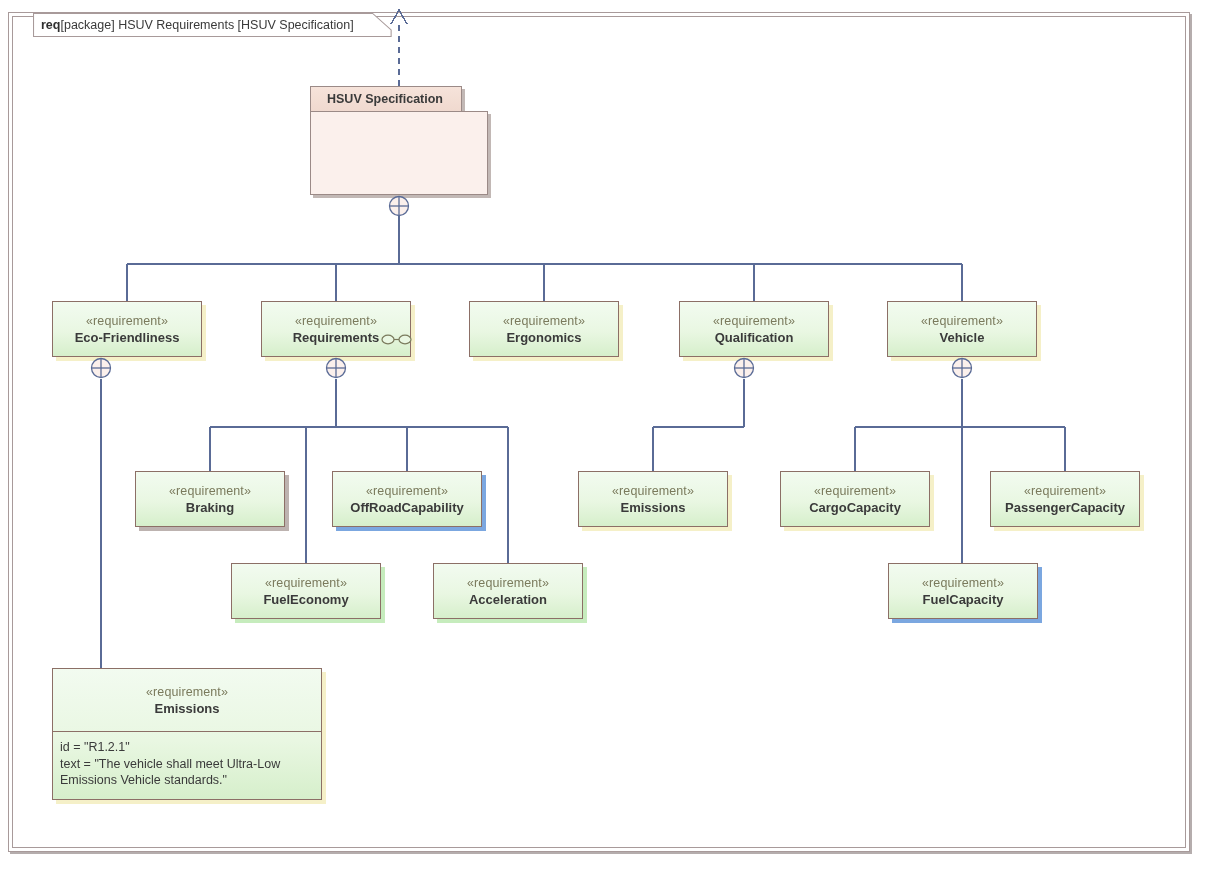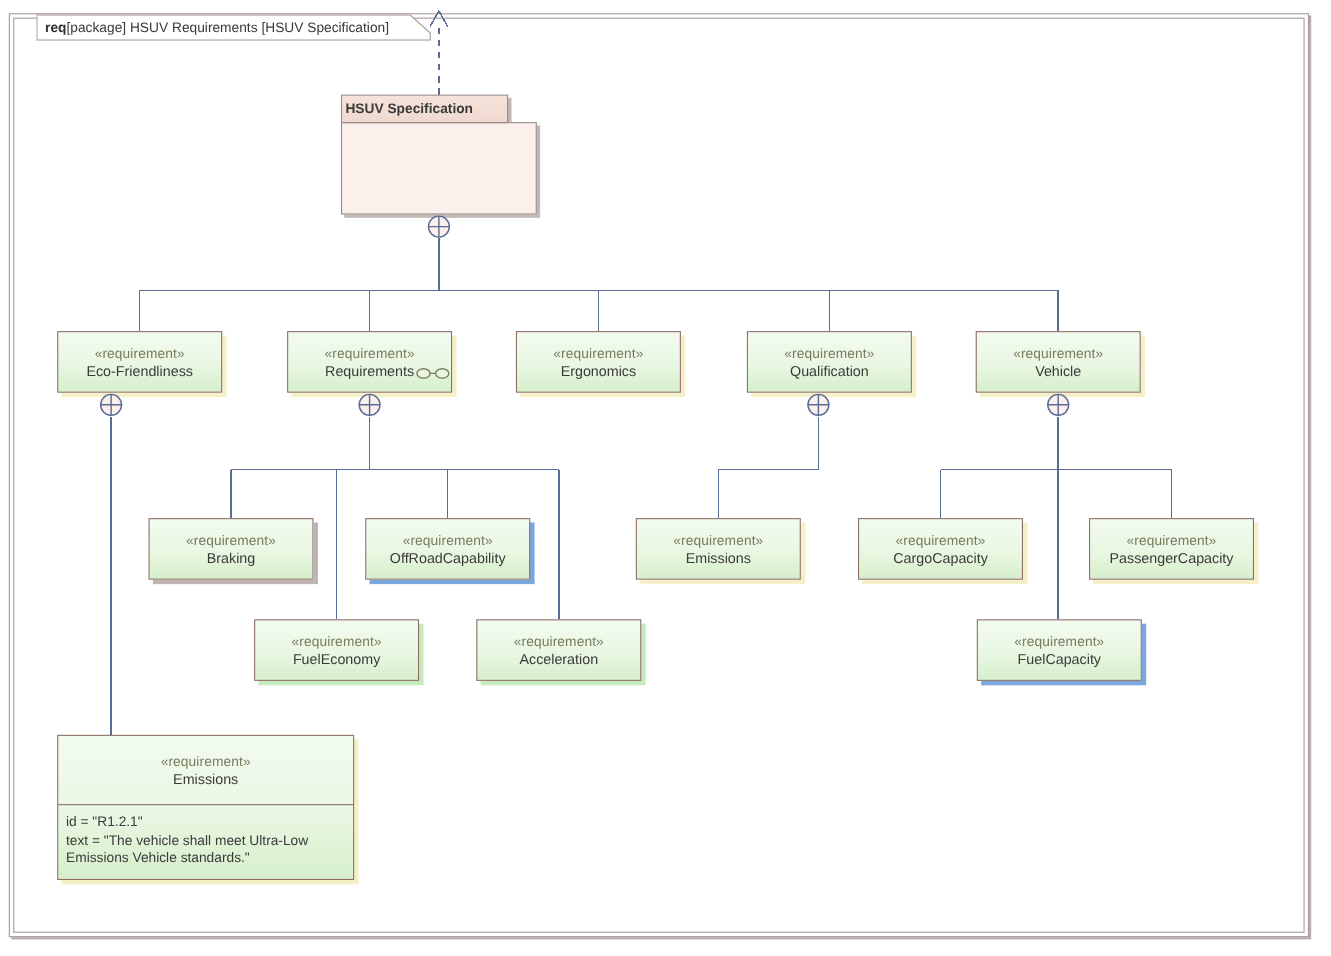--- a/index.html
+++ b/index.html
@@ -41,21 +41,21 @@
   #links{position:absolute;left:0;top:0;width:1210px;height:869px;overflow:visible;pointer-events:none;}
 
   
   .pkg{position:absolute;}
   .pkg-tab{
     position:absolute;left:0;top:0;
     box-sizing:border-box;
     background:linear-gradient(to bottom,#f6e3da 0%,#f0d9cf 100%);
     border:1px solid #9b8a87;
     display:flex;align-items:center;
-    padding-left:3px;
+    padding-left:16px;
     font-size:12.5px;font-weight:bold;color:#3a3a3a;
     z-index:3;
   }
   .pkg-body{
     position:absolute;box-sizing:border-box;
     background:#fbf0ec;
     border:1px solid #9b8a87;
     box-shadow:3px 3px 0 0 #c2b8b5;
     z-index:2;
   }
@@ -80,21 +80,21 @@
   .req-head{
     flex:1 1 auto;display:flex;flex-direction:column;
     align-items:center;justify-content:center;
     padding:6px 6px;
   }
   .req-stereo{
     font-size:12.5px;color:#7a7a5c;line-height:16px;letter-spacing:0.1px;
     white-space:nowrap;
   }
   .req-name{
-    font-size:13px;font-weight:normal;color:#3a3a3a;line-height:17px;
+    font-size:13px;font-weight:bold;color:#3a3a3a;line-height:17px;
     white-space:nowrap;position:relative;
   }
   .req-compartment{
     border-top:1px solid #8c6f66;
     padding:7px 7px 6px 7px;
     font-size:12.5px;color:#3a3a3a;line-height:16.5px;
     text-align:left;
   }
   .req-compartment div{white-space:pre-wrap;}
 

